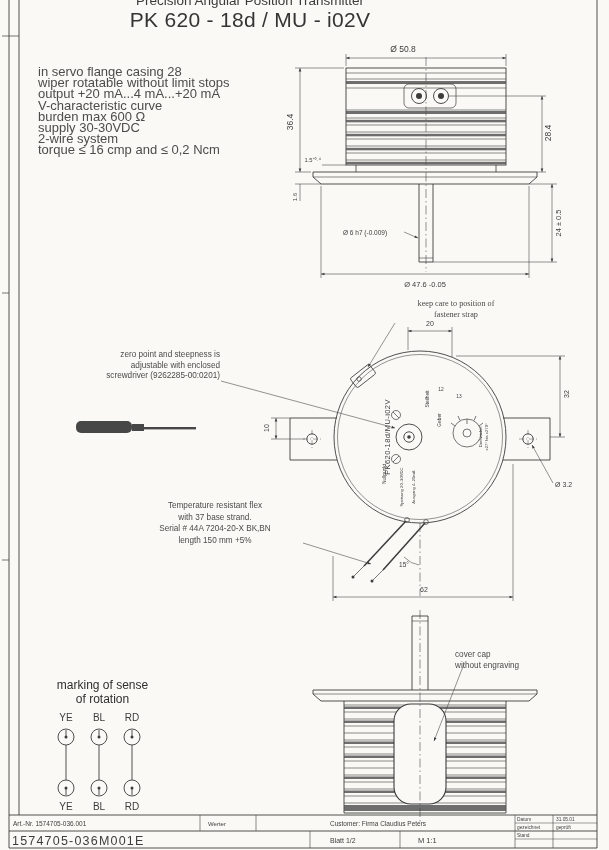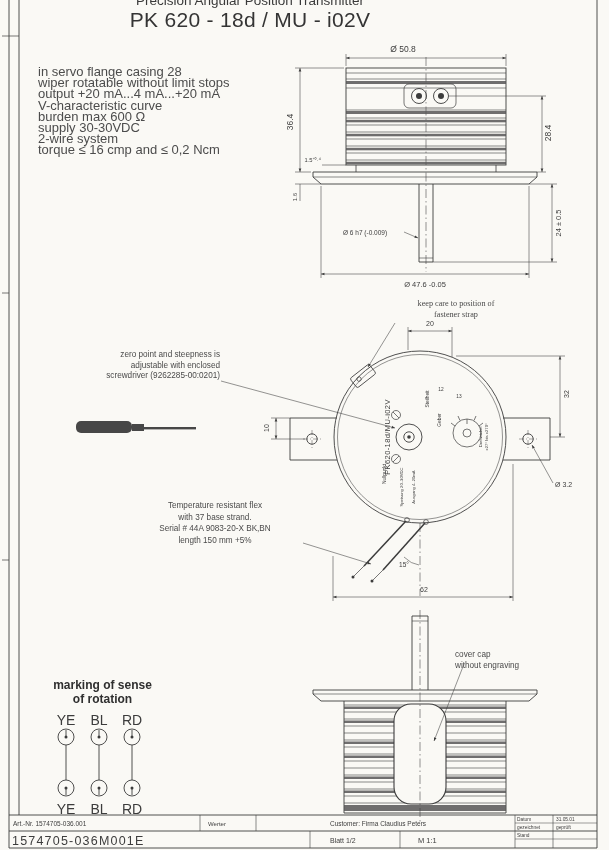--- a/index.html
+++ b/index.html
@@ -9,23 +9,23 @@
   svg{position:absolute;left:0;top:0;}
   svg text{stroke:none;fill:#3d3d3d;font-family:"Liberation Sans",sans-serif;}
   .title1{left:40px;top:-7px;width:420px;text-align:center;font-size:13.5px;color:#3a3a3a;}
   .title2{left:40px;top:8px;width:420px;text-align:center;font-size:21px;color:#343434;letter-spacing:.3px;}
   .specs{left:38px;top:66px;font-size:13px;line-height:11.2px;color:#4c4c4c;}
   .note{font-size:8.2px;line-height:10.5px;color:#4a4a4a;}
   .note-fastener{left:384px;top:299px;width:144px;text-align:center;font-family:Liberation Serif, serif;}
   .note-zero{left:84px;top:350px;width:136px;text-align:right;}
   .note-flex{left:115px;top:500px;width:200px;text-align:center;line-height:11.5px;}
   .note-cover{left:455px;top:650px;width:120px;text-align:left;}
-  .rot-title{left:30px;top:679px;width:145px;text-align:center;font-weight:bold;
+  .rot-title{left:30px;top:679px;width:145px;text-align:center;font-weight:normal;
              font-size:12px;line-height:13.5px;color:#2f2f2f;}
-  .rlabel{width:22px;text-align:center;font-size:14px;color:#3c3c3c;}
+  .rlabel{width:22px;text-align:center;font-size:10px;color:#3c3c3c;}
 </style>
 </head>
 <body>
 
 <div class="page">
 
 <svg width="609" height="850" viewBox="0 0 609 850">
   <defs>
     <marker id="arr" viewBox="0 0 10 10" refX="9.5" refY="5" markerWidth="7" markerHeight="7" orient="auto-start-reverse">
       <path d="M0.5,1.5 L9.5,5 L0.5,8.5 Z" fill="#3c3c3c"></path>
@@ -358,21 +358,21 @@
 
 <div class="abs note note-zero">
   <div>zero point and steepness is</div>
   <div>adjustable with enclosed</div>
   <div>screwdriver (9262285-00:0201)</div>
 </div>
 
 <div class="abs note note-flex">
   <div>Temperature resistant flex</div>
   <div>with 37 base strand.</div>
-  <div>Serial # 44A 9083-20-X  BK,BN</div>
+  <div>Serial # 44A 7204-20-X  BK,BN</div>
   <div>length 150 mm +5%</div>
 </div>
 
 <div class="abs note note-cover">
   <div>cover cap</div>
   <div>without engraving</div>
 </div>
 
 <div class="abs rot-title">
   <div>marking of sense</div>

